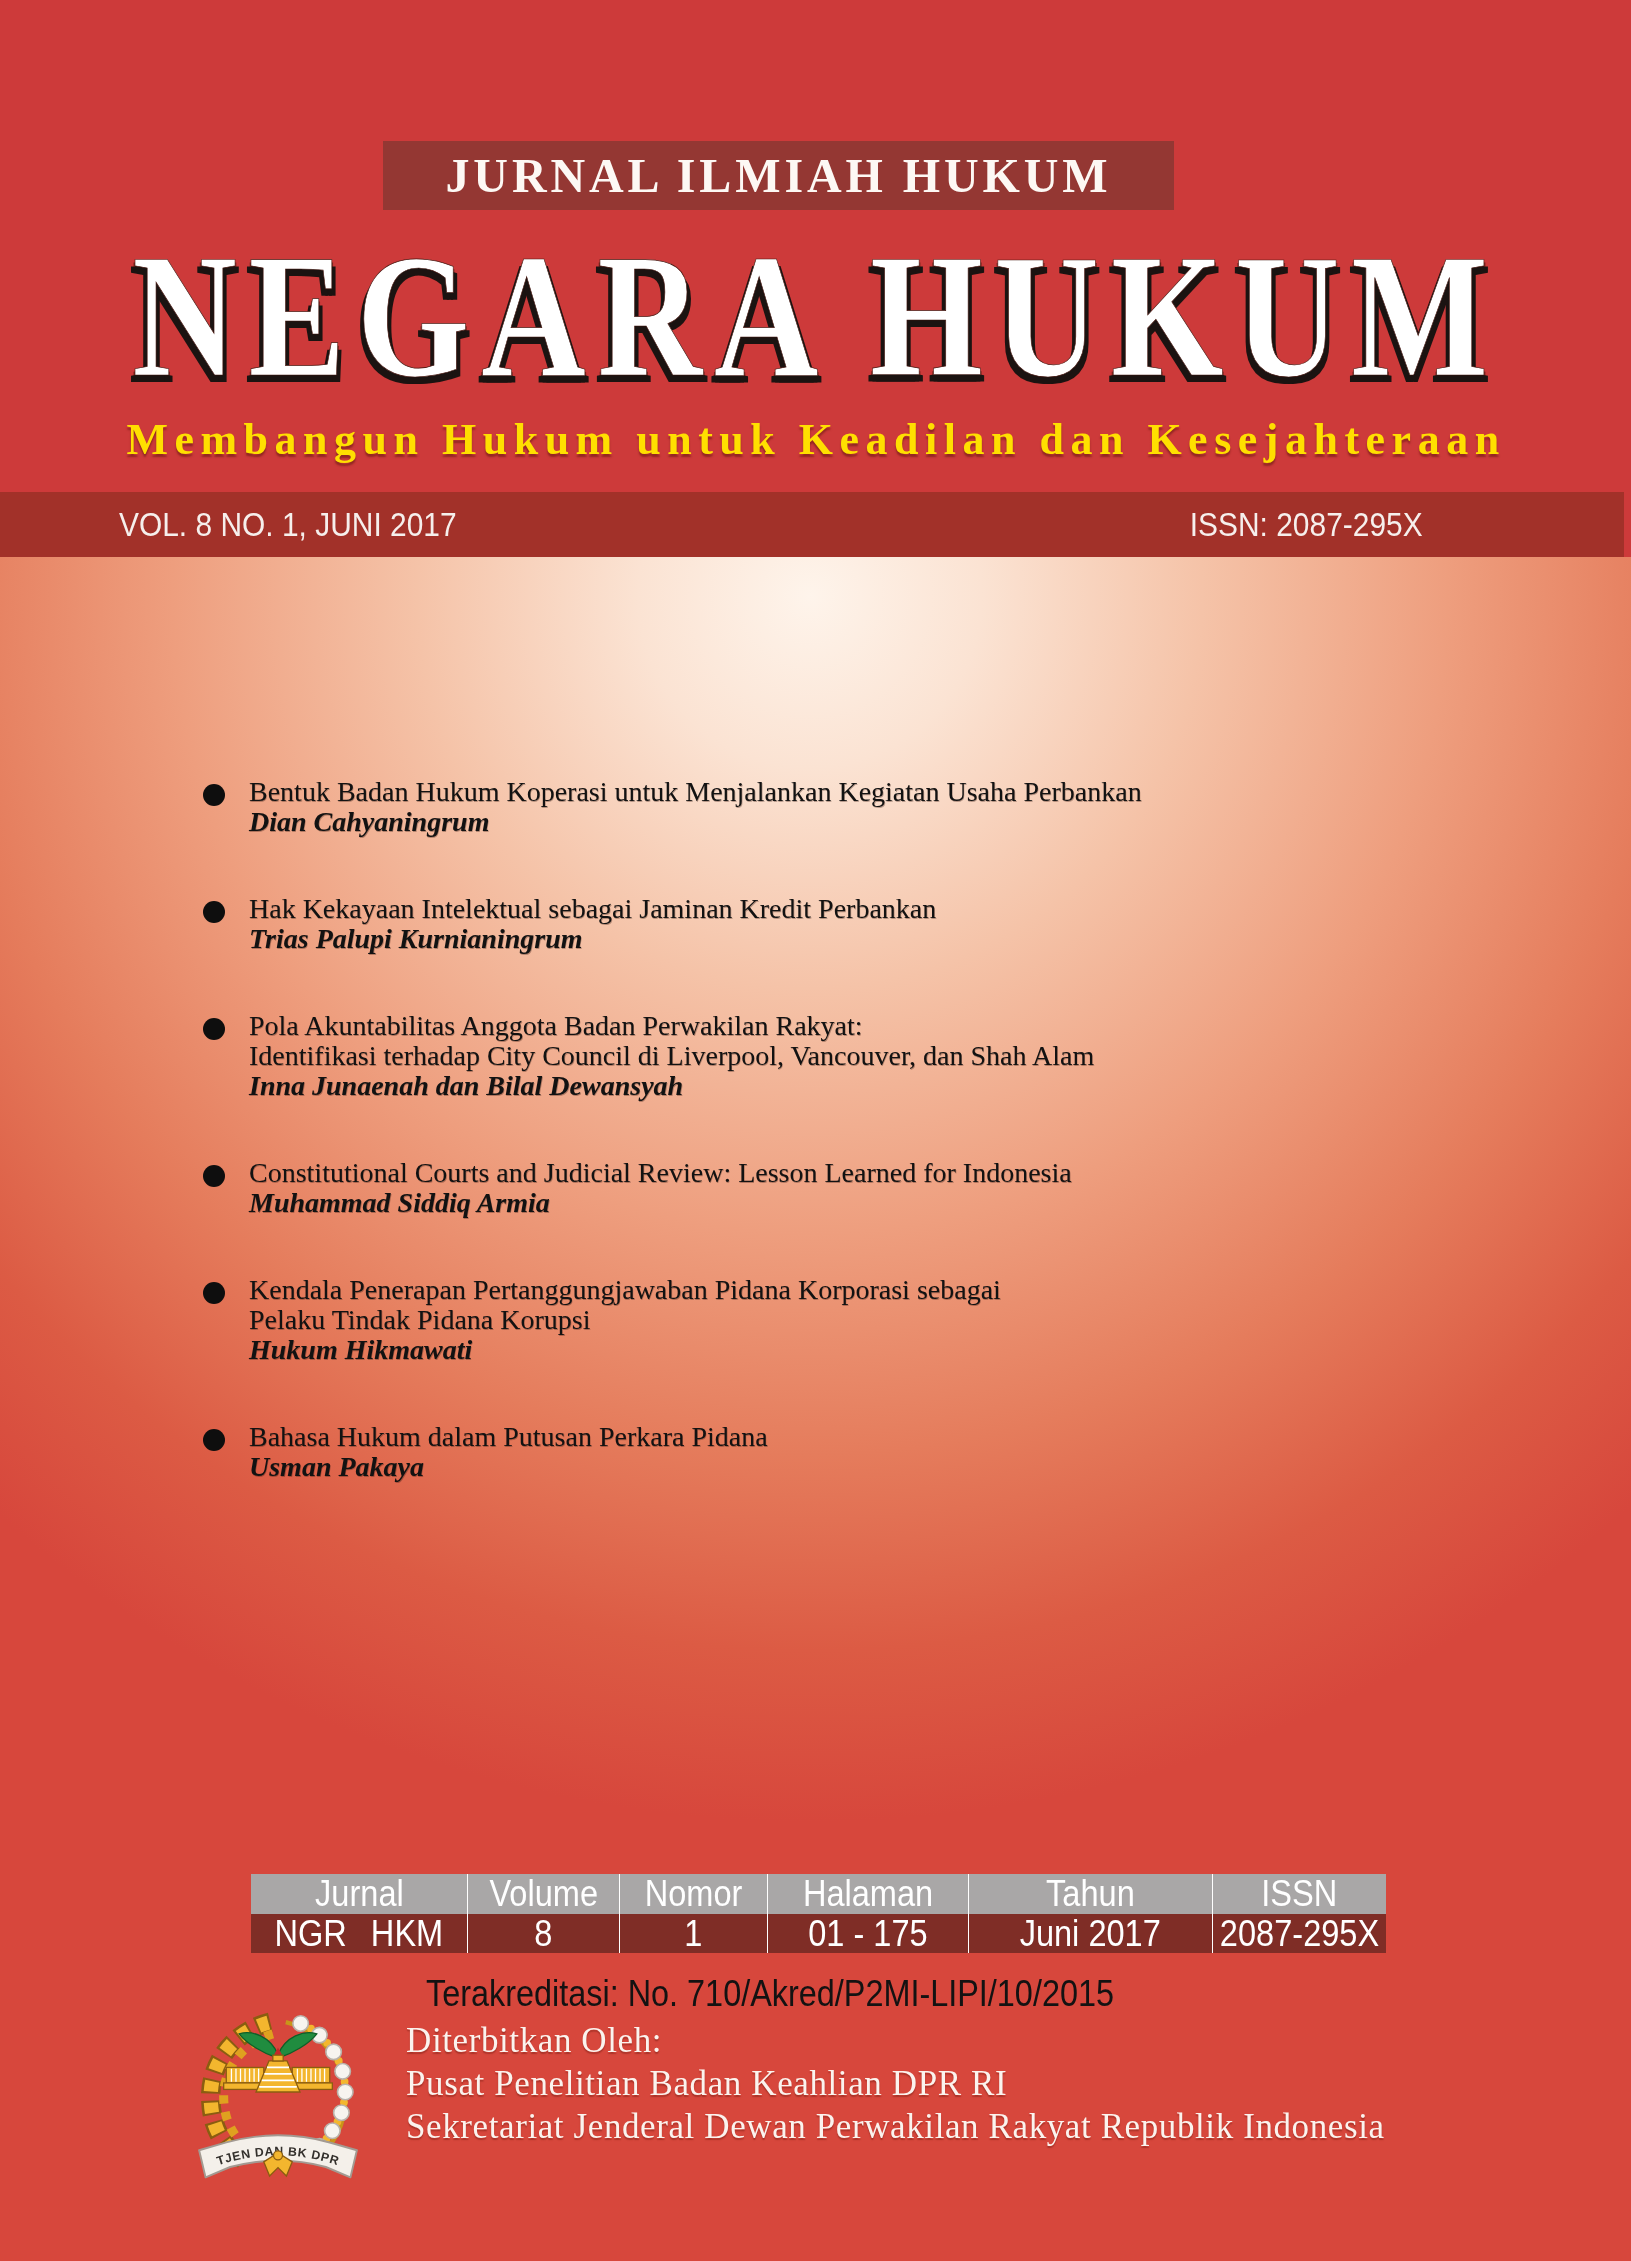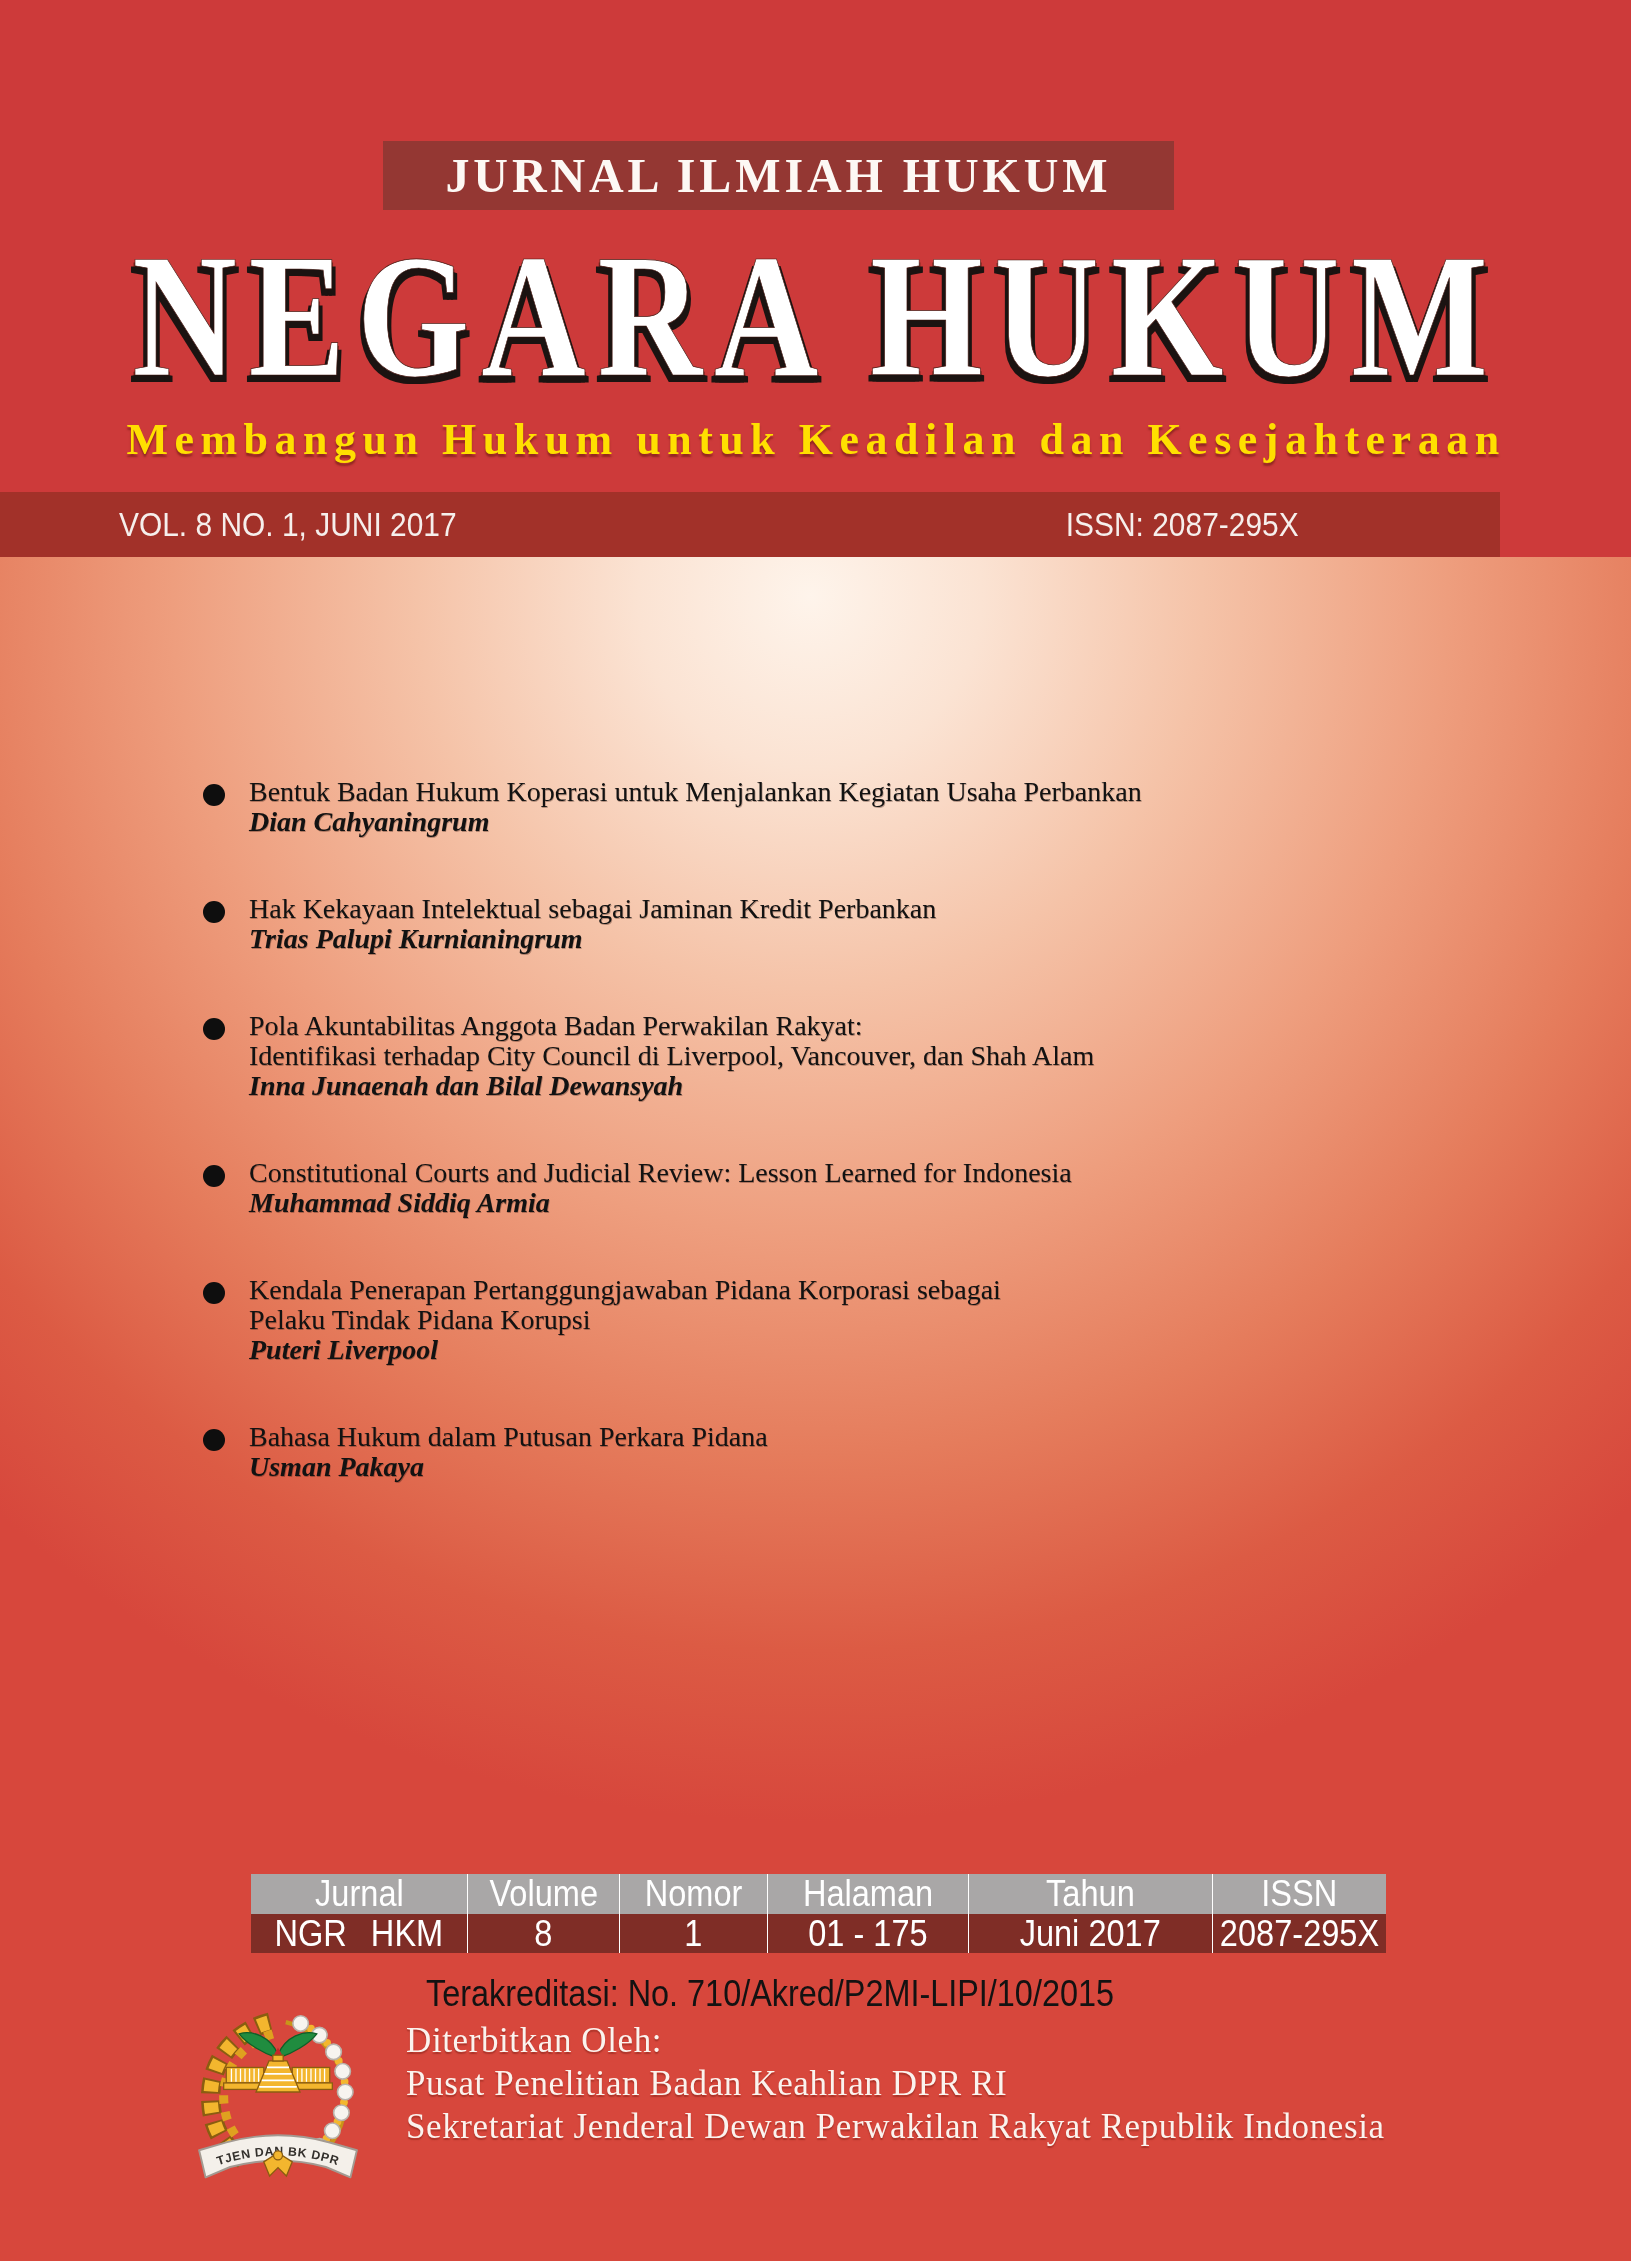--- a/index.html
+++ b/index.html
@@ -23,21 +23,21 @@
     -webkit-text-stroke:0.6px #46160f;
     text-shadow:-3.9px 5.8px 0 #1b1311, 3.9px 5.8px 0 #1b1311, 0 5.8px 0 #1b1311,
                 -1.3px 2.6px 0 #7e241e, 1.3px 2.6px 0 #7e241e;
   }
   .tagline{
     position:absolute; left:0; top:412px; width:1632px; height:55px; text-align:center;
     font-size:44px; font-weight:bold; letter-spacing:6.5px; line-height:55px; color:#ffdf00;
     text-shadow:0 2.6px 1.9px rgba(90,20,10,.5); white-space:nowrap;
   }
   .vol-bar{
-    position:absolute; left:0; top:492px; width:1500px; height:65px; background:#a23129;
+    position:absolute; left:0; top:492px; width:1624px; height:65px; background:#a23129;
     display:flex; align-items:center; justify-content:space-between;
     font-family:"Liberation Sans","DejaVu Sans",sans-serif; color:#f6efec; font-size:34px;text-align:center;
   }
   .vol-left{padding-left:119px;}
   .vol-left .cond{transform-origin:left center;}
   .vol-right{padding-right:201px;}
   .vol-right .cond{transform-origin:right center;}
   .cond{display:inline-block; transform:scaleX(0.88); white-space:nowrap;}
   
   .body-band{
@@ -133,21 +133,21 @@
         <div class="article-text">
           <div class="title-line">Constitutional Courts and Judicial Review: Lesson Learned for Indonesia</div>
           <div class="author-line">Muhammad Siddiq Armia</div>
         </div>
       </div>
       <div class="article-item">
         <span class="bullet"></span>
         <div class="article-text">
           <div class="title-line">Kendala Penerapan Pertanggungjawaban Pidana Korporasi sebagai</div>
           <div class="title-line">Pelaku Tindak Pidana Korupsi</div>
-          <div class="author-line">Puteri Liverpool</div>
+          <div class="author-line">Hukum Hikmawati</div>
         </div>
       </div>
       <div class="article-item">
         <span class="bullet"></span>
         <div class="article-text">
           <div class="title-line">Bahasa Hukum dalam Putusan Perkara Pidana</div>
           <div class="author-line">Usman Pakaya</div>
         </div>
       </div>
     </div>

